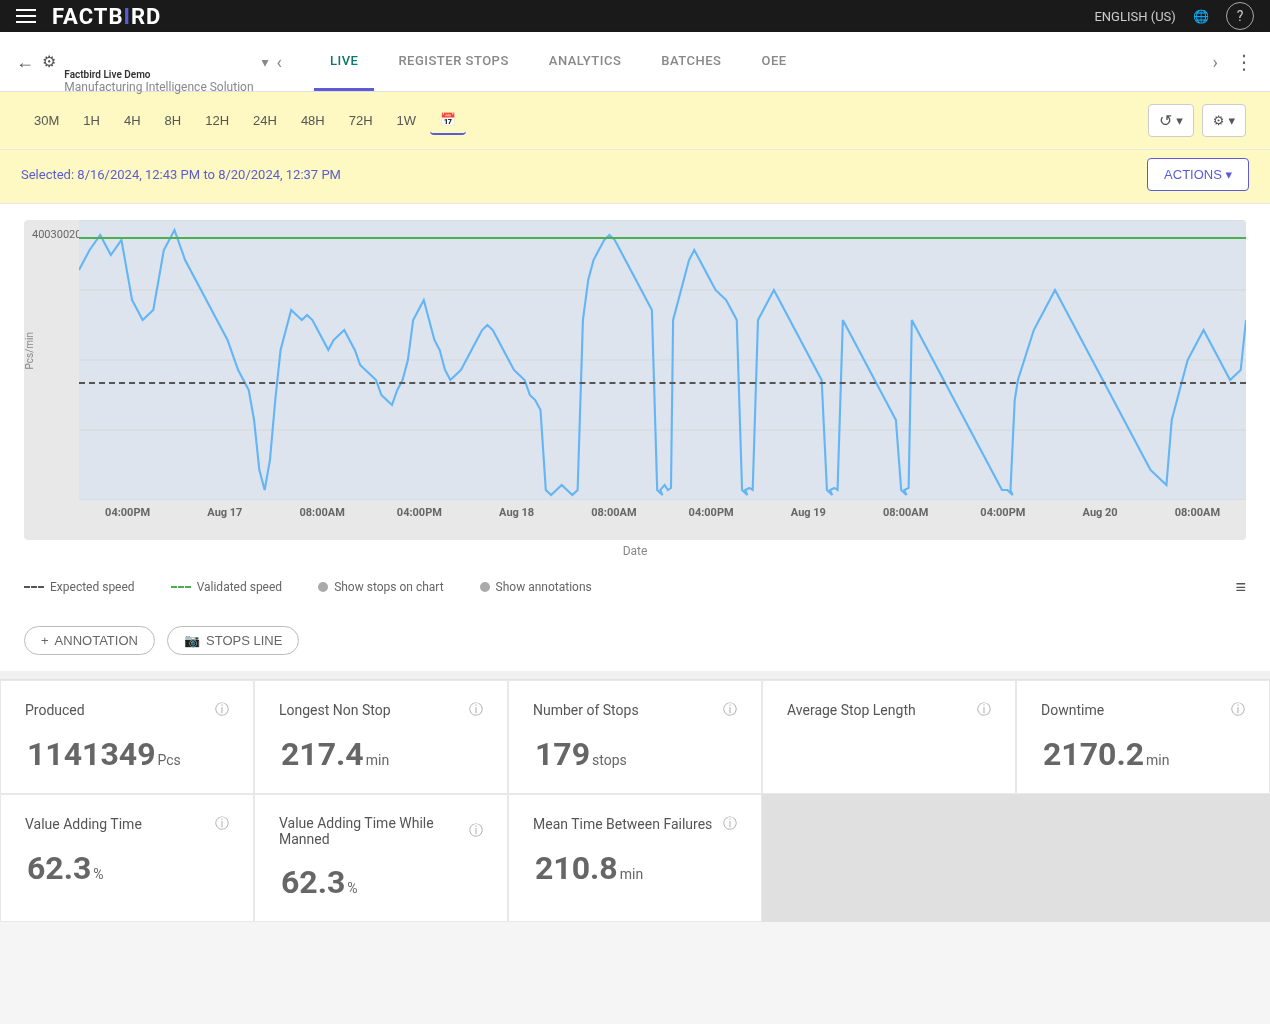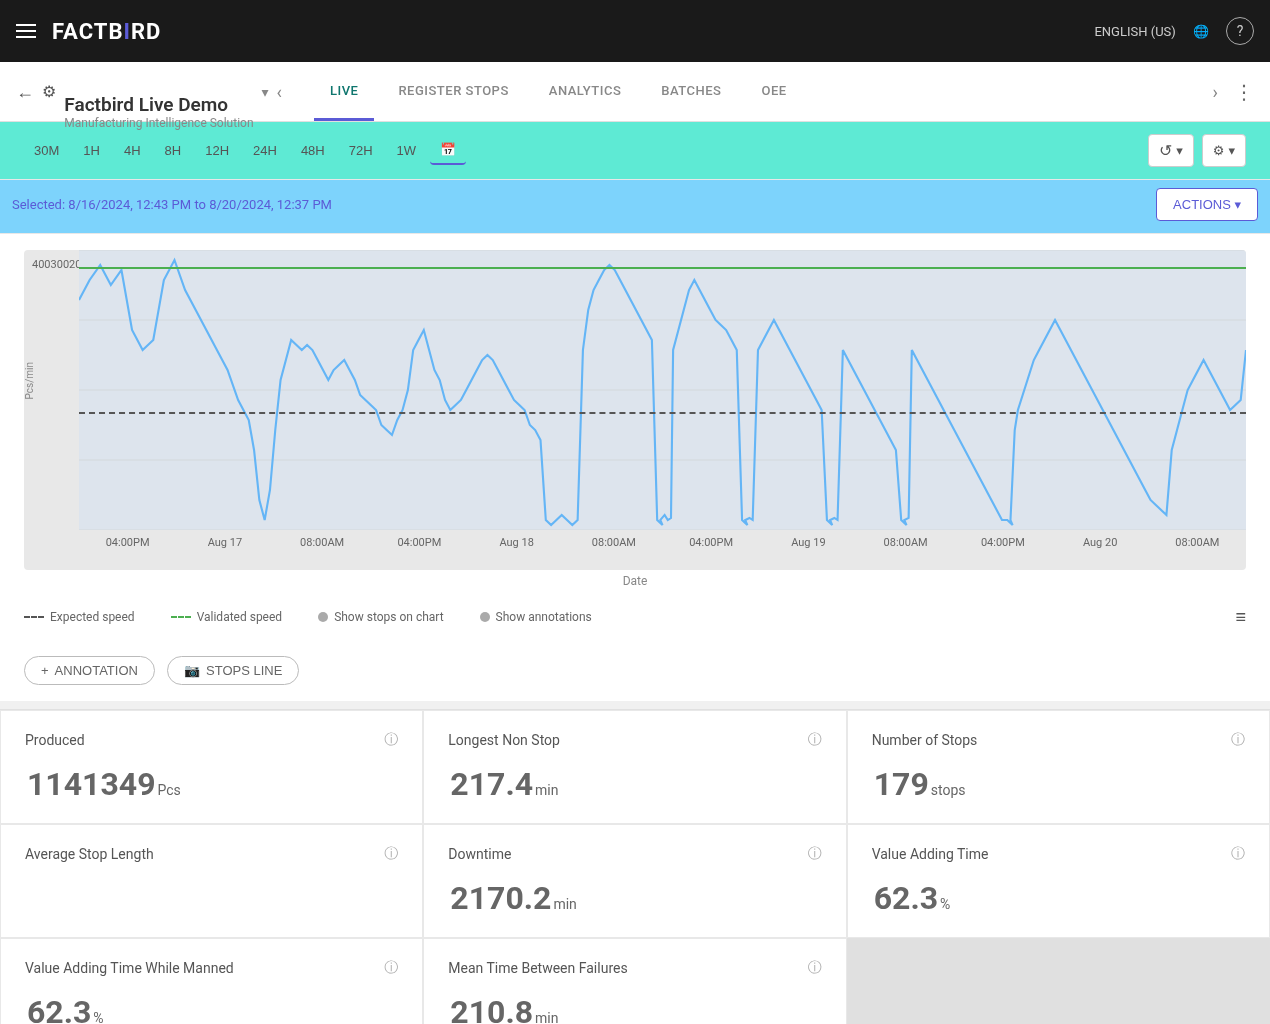--- a/index.html
+++ b/index.html
@@ -5,21 +5,21 @@
     * { box-sizing: border-box; margin: 0; padding: 0; }
     body { font-family: 'Roboto', Arial, sans-serif; background: #f5f5f5; color: #333; font-size: 14px; }
 
     
     .top-bar {
       background: #1a1a1a;
       color: white;
       display: flex;
       align-items: center;
       padding: 0 16px;
-      height: 62px;
+      height: 32px;
     }
     .top-bar-left { display: flex; align-items: center; gap: 16px; }
     .hamburger { cursor: pointer; display: flex; flex-direction: column; gap: 4px; }
     .hamburger span { width: 20px; height: 2px; background: white; display: block; }
     .logo { font-size: 22px; font-weight: 700; color: white; letter-spacing: 1px; }
     .logo span { color: #5b5bd6; }
     .top-bar-right { margin-left: auto; display: flex; align-items: center; gap: 16px; }
     .language { color: #ccc; font-size: 13px; display: flex; align-items: center; gap: 18px; }
     .help-btn { width: 28px; height: 28px; border-radius: 50%; border: 1px solid #aaa; display: flex; align-items: center; justify-content: center; color: #ccc; cursor: pointer; font-size: 14px; }
 
@@ -30,38 +30,38 @@
       align-items: center;
       padding: 0 16px;
       height: 60px;
       border-bottom: 1px solid #e0e0e0;
       box-shadow: 0 1px 3px rgba(0,0,0,0.08);
     }
     .nav-back { cursor: pointer; margin-right: 8px; font-size: 18px; color: #555; }
     .nav-machine { display: flex; align-items: center; gap: 4px; }
     .nav-machine-icon { font-size: 16px; color: #555; }
     .nav-machine-info { margin-left: 4px; }
-    .nav-machine-name { font-weight: 600; font-size: 19px; margin-top: 40px; }
+    .nav-machine-name { font-weight: 600; font-size: 10px; margin-top: 40px; }
     .nav-machine-sub { font-size: 12px; color: #888; }
     .nav-dropdown { cursor: pointer; color: #888; margin-left: 4px; }
     .nav-arrow { cursor: pointer; margin: 0 8px; color: #888; font-size: 18px; }
     .nav-tabs { display: flex; align-items: stretch; height: 100%; margin-left: 24px; gap: 8px; }
     .nav-tab {
       display: flex; align-items: center; padding: 0 16px;
       font-size: 13px; font-weight: 500; color: #888;
       border-bottom: 3px solid transparent;
       cursor: pointer; text-transform: uppercase; letter-spacing: 0.5px;
     }
     .nav-tab.active { color: #0f766e; border-bottom-color: #5b5bd6; }
     .nav-tabs-right { margin-left: auto; display: flex; align-items: center; gap: 8px; }
     .nav-more { cursor: pointer; color: #666; font-size: 20px; }
 
     
     .time-controls {
-      background: #5eead4;
+      background: #fef9c3;
       padding: 12px 24px;
       display: flex;
       align-items: center;
       border-bottom: 1px solid #e8e8e8;
     }
     .time-btns { display: flex; align-items: center; gap: 4px; flex: 1; }
     .time-btn {
       padding: 6px 10px; font-size: 13px; color: #555;
       cursor: pointer; border-radius: 4px; border: none; background: none;
     }
@@ -69,22 +69,22 @@
     .time-controls-right { display: flex; gap: 8px; }
     .ctrl-btn {
       display: flex; align-items: center; gap: 4px;
       border: 1px solid #ccc; border-radius: 4px;
       padding: 6px 10px; cursor: pointer; background: white;
       color: #555; font-size: 13px;
     }
 
     
     .selected-range {
-      background: #7dd3fc;
-      padding: 8px 12px 12px;
+      background: #fef9c3;
+      padding: 8px 21px 12px;
       display: flex;
       align-items: center;
       justify-content: space-between;
       border-bottom: 1px solid #e8e8e8;
     }
     .selected-range-text { font-size: 13px; color: #555; }
     .selected-range-text span { color: #5b5bd6; }
     .actions-btn {
       border: 1px solid #5b5bd6; border-radius: 4px;
       padding: 8px 16px; cursor: pointer; color: #5b5bd6;
@@ -159,21 +159,21 @@
     }
     .chart-footer-btn {
       border: 1px solid #bbb; border-radius: 20px;
       padding: 6px 16px; cursor: pointer; background: white;
       font-size: 13px; color: #666; display: flex; align-items: center; gap: 6px;
     }
 
     
     .metrics-grid {
       display: grid;
-      grid-template-columns: repeat(3, 1fr);
+      grid-template-columns: repeat(5, 1fr);
       gap: 0;
       background: #e0e0e0;
       border-top: 1px solid #e0e0e0;
     }
     .metric-card {
       background: white;
       padding: 20px 24px;
       border: 1px solid #e8e8e8;
     }
     .metric-header {
@@ -339,21 +339,21 @@
             955,140 960,150 965,160 970,170 975,180
             980,190 985,200 990,210 995,220 1000,230
             1005,240 1010,250 1015,255 1020,260 1025,265
             1030,200 1035,180 1040,160 1045,140 1050,130
             1055,120 1060,110 1065,120 1070,130 1075,140
             1080,150 1085,160 1090,155 1095,150 1100,100
           "></polyline>
       </svg>
     </div>
 
-    <div class="chart-x-axis" style="position:absolute; bottom:0; left:55px; right:0; height:38px; display:flex; align-items:flex-start; padding-top:4px; font-size:11px; color:#666;">
+    <div class="chart-x-axis" style="position:absolute; bottom:0; left:55px; right:0; height:38px; display:flex; align-items:flex-start; padding-top:4px; font-size:11px; color:#666;font-weight:bold;">
       <div class="chart-x-label">04:00PM</div>
       <div class="chart-x-label">Aug 17</div>
       <div class="chart-x-label">08:00AM</div>
       <div class="chart-x-label">04:00PM</div>
       <div class="chart-x-label">Aug 18</div>
       <div class="chart-x-label">08:00AM</div>
       <div class="chart-x-label">04:00PM</div>
       <div class="chart-x-label">Aug 19</div>
       <div class="chart-x-label">08:00AM</div>
       <div class="chart-x-label">04:00PM</div>

